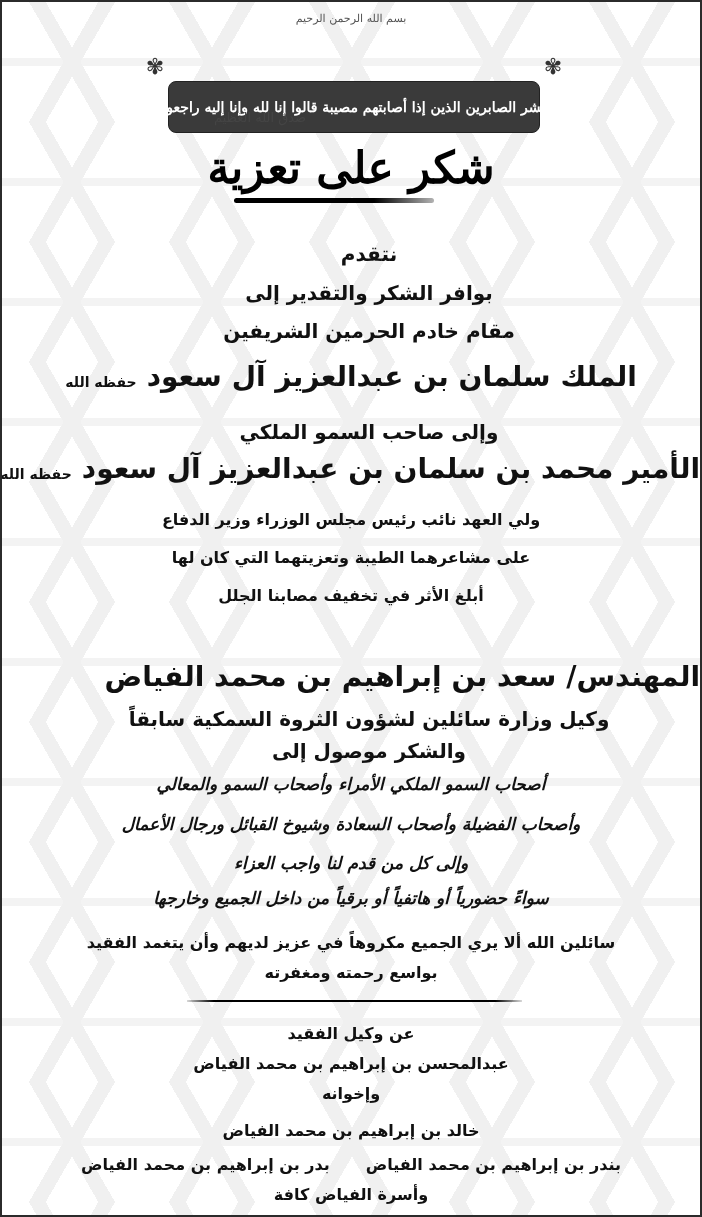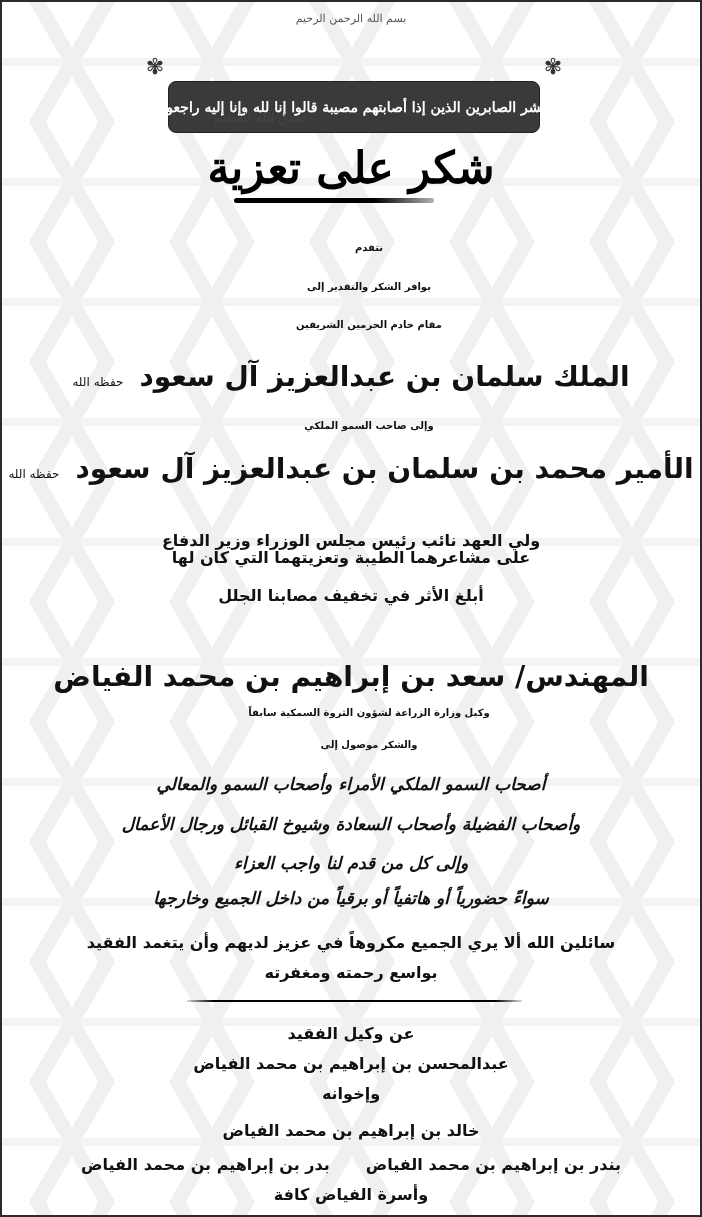--- a/index.html
+++ b/index.html
@@ -39,25 +39,25 @@
     .sadaqa { position: absolute; left: 172px; top: 108px; font-size: 13px; color: #444; font-weight: normal; direction: rtl; padding-left: 40px; }
     .title {
       top: 140px; font-family: "DejaVu Serif", serif; font-size: 44px; font-weight: bold;
       color: #000; letter-spacing: 2px;
     }
     .title-underline {
       position: absolute; left: 232px; top: 196px; width: 200px; height: 5px;
       background: linear-gradient(90deg, #000 0%, #000 70%, rgba(0,0,0,0.3) 100%);
       border-radius: 3px;
     }
-    .s15 { font-size: 10px; margin-left: 36px; }
+    .s15 { font-size: 20px; margin-left: 36px; }
     .s16 { font-size: 16px; }
     .s17 { font-size: 17px; font-style: italic; }
-    .big { font-size: 28px; font-weight: 900; letter-spacing: 0.5px; }
-    .hafiz { font-size: 12px; font-weight: normal; margin-right: 16px; vertical-align: middle; }
+    .big { font-size: 28px; font-weight: 900; letter-spacing: 0.5px; text-align: right; }
+    .hafiz { font-size: 14px; font-weight: bold; margin-right: 10px; vertical-align: middle; }
     .divider {
       position: absolute; left: 185px; top: 998px; width: 335px; height: 2px;
       background: linear-gradient(90deg, rgba(0,0,0,0.15) 0%, #000 8%, #000 92%, rgba(0,0,0,0.15) 100%);
     }
     .cols { display: flex; justify-content: center; gap: 36px; }
   </style>
 </head>
 <body>
 
 <div class="ad">
@@ -82,27 +82,27 @@
   <div class="line" style="top:358px">
     <span class="big">الملك سلمان بن عبدالعزيز آل سعود</span><span class="hafiz">حفظه الله</span>
   </div>
 
   <div class="line s15" style="top:418px">وإلى صاحب السمو الملكي</div>
 
   <div class="line" style="top:450px">
     <span class="big">الأمير محمد بن سلمان بن عبدالعزيز آل سعود</span><span class="hafiz">حفظه الله</span>
   </div>
 
-  <div class="line s16" style="top:529px">ولي العهد نائب رئيس مجلس الوزراء وزير الدفاع</div>
+  <div class="line s16" style="top:508px">ولي العهد نائب رئيس مجلس الوزراء وزير الدفاع</div>
   <div class="line s16" style="top:546px">على مشاعرهما الطيبة وتعزيتهما التي كان لها</div>
   <div class="line s16" style="top:584px">أبلغ الأثر في تخفيف مصابنا الجلل</div>
 
   <div class="line big" style="top:658px">المهندس/ سعد بن إبراهيم بن محمد الفياض</div>
 
-  <div class="line s15" style="top:705px">وكيل وزارة الزراعة لشؤون الثروة السمكية سابقاً</div>
+  <div class="line s15" style="top:705px">وكيل وزارة سائلين لشؤون الثروة السمكية سابقاً</div>
   <div class="line s15" style="top:737px">والشكر موصول إلى</div>
   <div class="line s17" style="top:772px">أصحاب السمو الملكي الأمراء وأصحاب السمو والمعالي</div>
   <div class="line s17" style="top:812px">وأصحاب الفضيلة وأصحاب السعادة وشيوخ القبائل ورجال الأعمال</div>
   <div class="line s17" style="top:851px">وإلى كل من قدم لنا واجب العزاء</div>
   <div class="line s17" style="top:886px">سواءً حضورياً أو هاتفياً أو برقياً من داخل الجميع وخارجها</div>
   <div class="line s16" style="top:931px">سائلين الله ألا يري الجميع مكروهاً في عزيز لديهم وأن يتغمد الفقيد</div>
   <div class="line s16" style="top:961px">بواسع رحمته ومغفرته</div>
 
   <div class="divider"></div>
 

